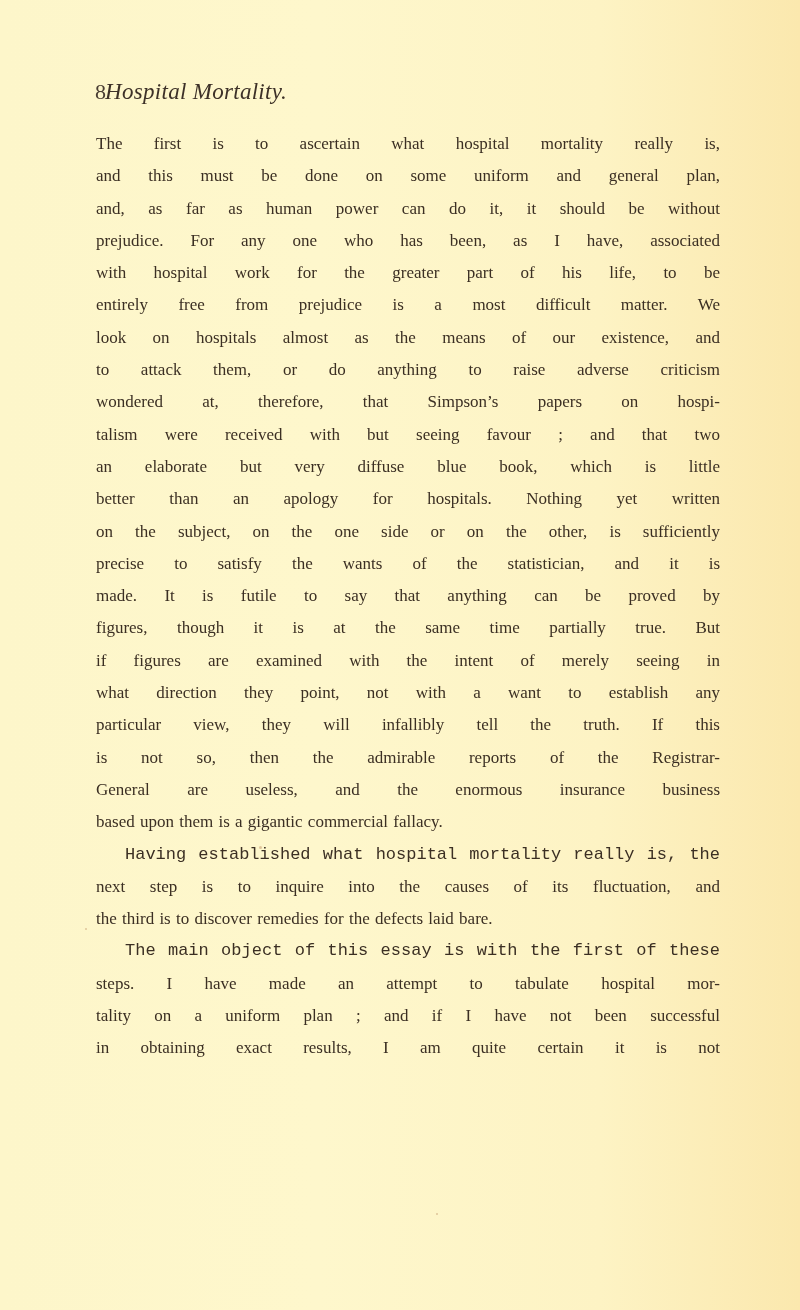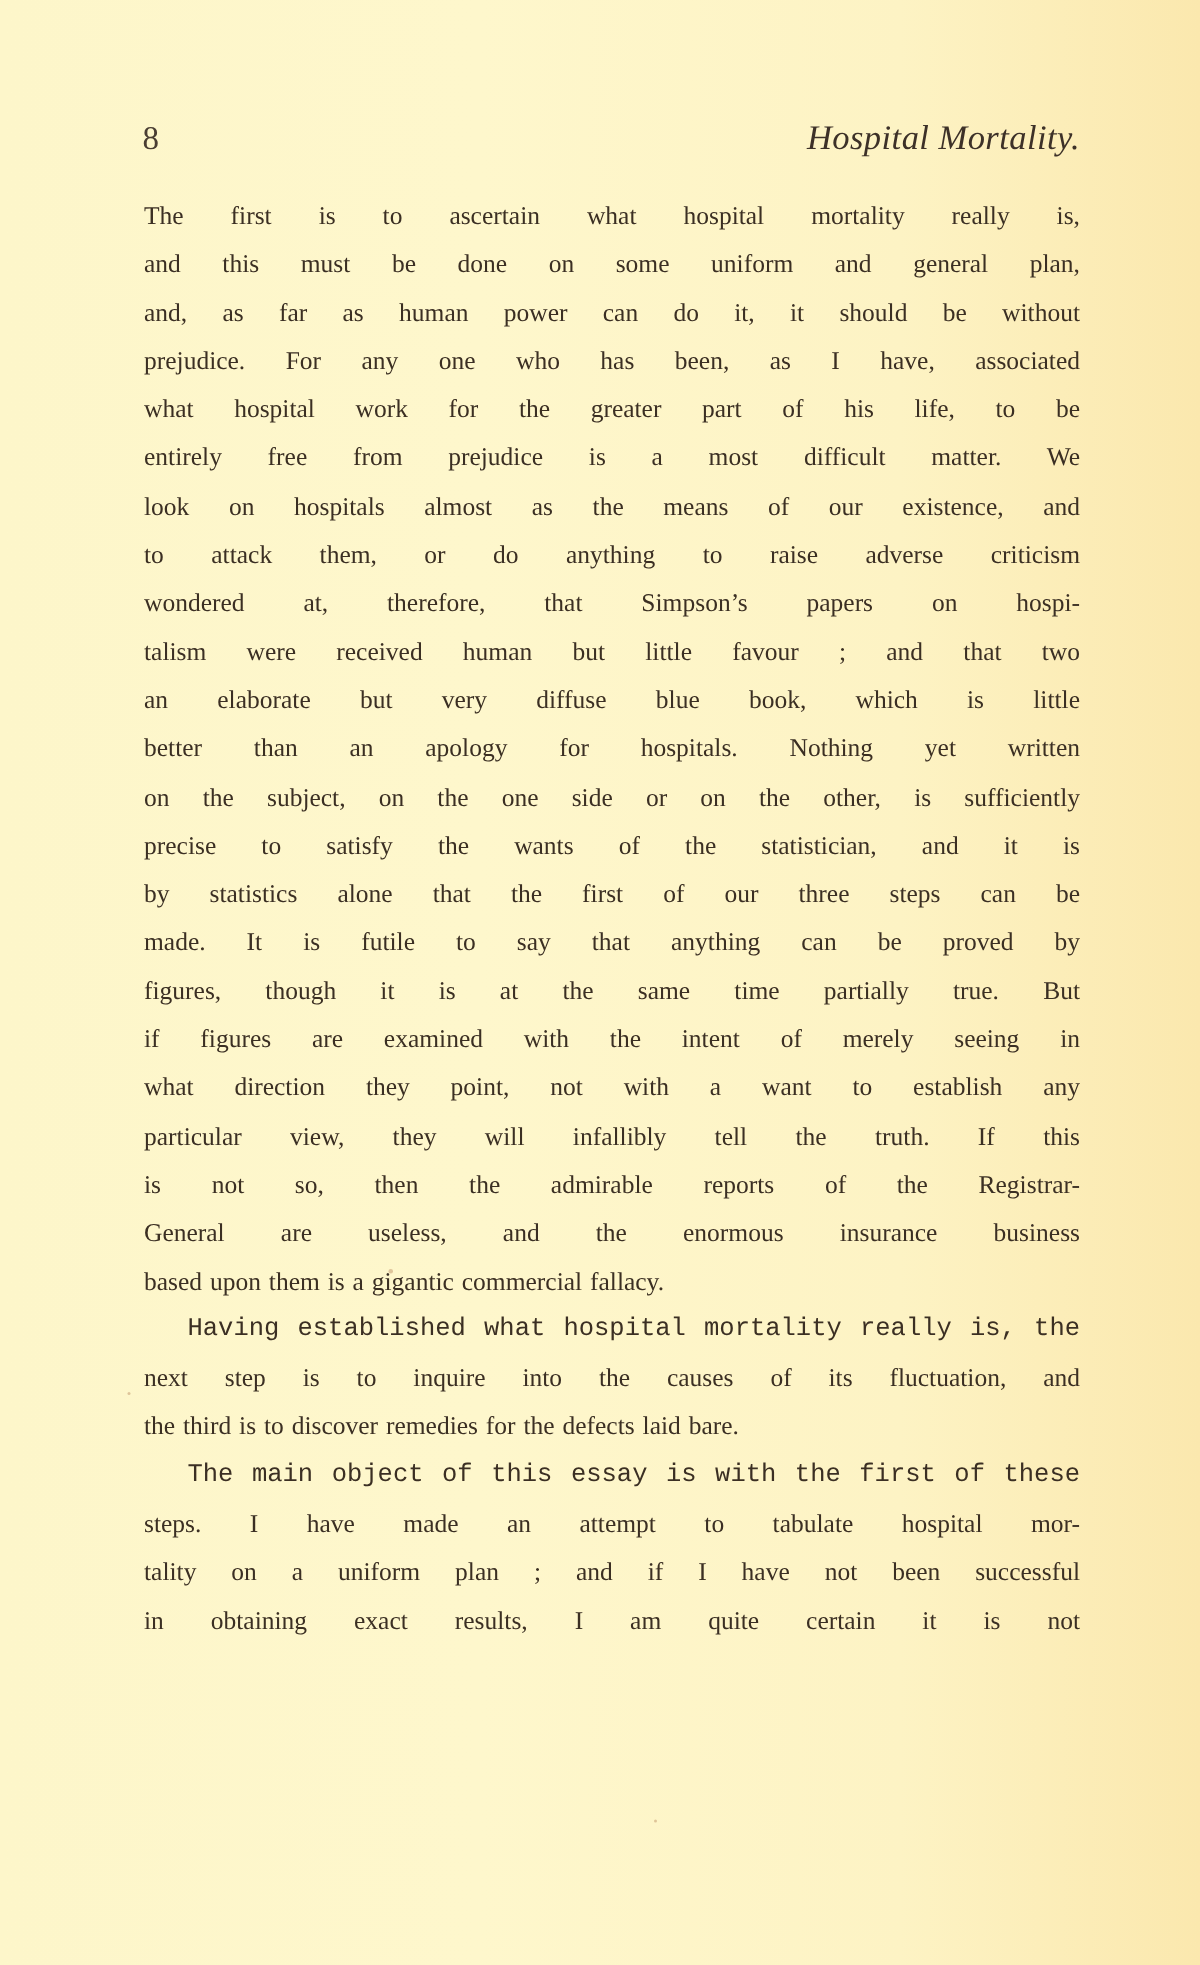--- a/index.html
+++ b/index.html
@@ -33,21 +33,21 @@
     top: 0;
     font-size: 22px;
     line-height: 28px;
     font-family: "Liberation Serif", serif;
     color: #4a3e33;
   }
   .running-title {
     position: absolute;
     left: 0; right: 0;
     top: 0;
-    text-align: right;
+    text-align: left;
     font-style: italic;
     font-size: 23px;
     line-height: 28px;
     letter-spacing: 0.3px;
     color: #3d3128;
     padding-left: 10px;
   }
   .body-text {
     position: absolute;
     top: 128px;
@@ -90,31 +90,30 @@
     <div class="running-title">Hospital Mortality.</div>
   </div>
 
   <div class="body-text">
 
     <div>
       <span class="line">The first is to ascertain what hospital mortality really is,</span>
       <span class="line">and this must be done on some uniform and general plan,</span>
       <span class="line">and, as far as human power can do it, it should be without</span>
       <span class="line">prejudice.  For any one who has been, as I have, associated</span>
-      <span class="line">what hospital work for the greater part of his life, to be</span>
+      <span class="line">with hospital work for the greater part of his life, to be</span>
       <span class="line">entirely free from prejudice is a most difficult matter.  We</span>
       <span class="line">look on hospitals almost as the means of our existence, and</span>
       <span class="line">to attack them, or do anything to raise adverse criticism</span>
       <span class="line">wondered at, therefore, that Simpson’s papers on hospi-</span>
-      <span class="line">talism were received human but little favour ; and that two</span>
+      <span class="line">talism were received with but seeing favour ; and that two</span>
       <span class="line">an elaborate but very diffuse blue book, which is little</span>
       <span class="line">better than an apology for hospitals.  Nothing yet written</span>
       <span class="line">on the subject, on the one side or on the other, is sufficiently</span>
       <span class="line">precise to satisfy the wants of the statistician, and it is</span>
-      <span class="line">by statistics alone that the first of our three steps can be</span>
       <span class="line">made.  It is futile to say that anything can be proved by</span>
       <span class="line">figures, though it is at the same time partially true.  But</span>
       <span class="line">if figures are examined with the intent of merely seeing in</span>
       <span class="line">what direction they point, not with a want to establish any</span>
       <span class="line">particular view, they will infallibly tell the truth.  If this</span>
       <span class="line">is not so, then the admirable reports of the Registrar-</span>
       <span class="line">General are useless, and the enormous insurance business</span>
       <span class="line last">based upon them is a gigantic commercial fallacy.</span>
     </div>
 

